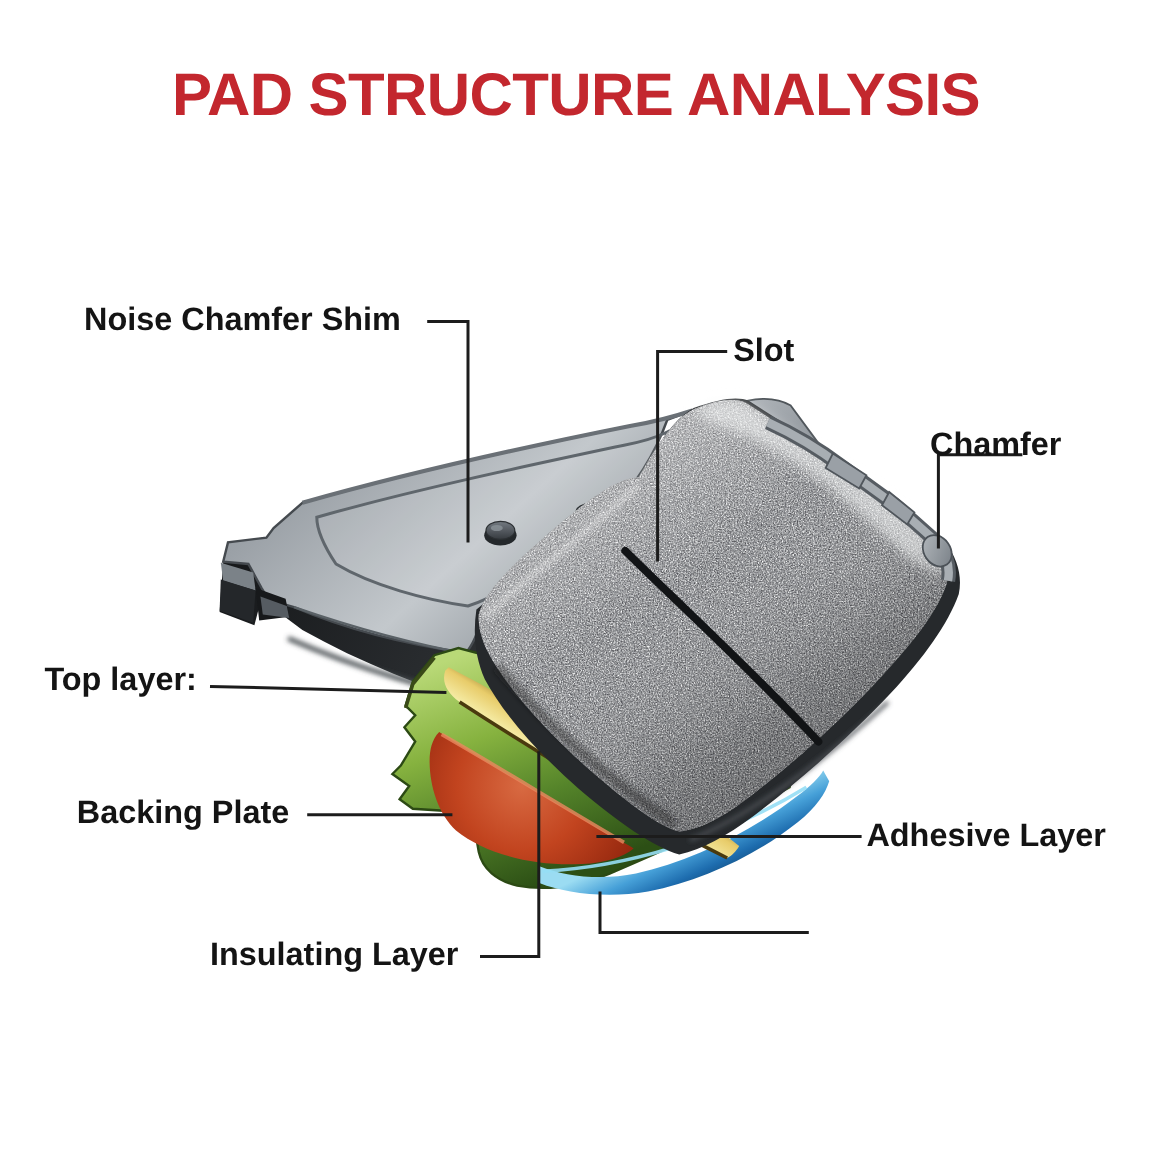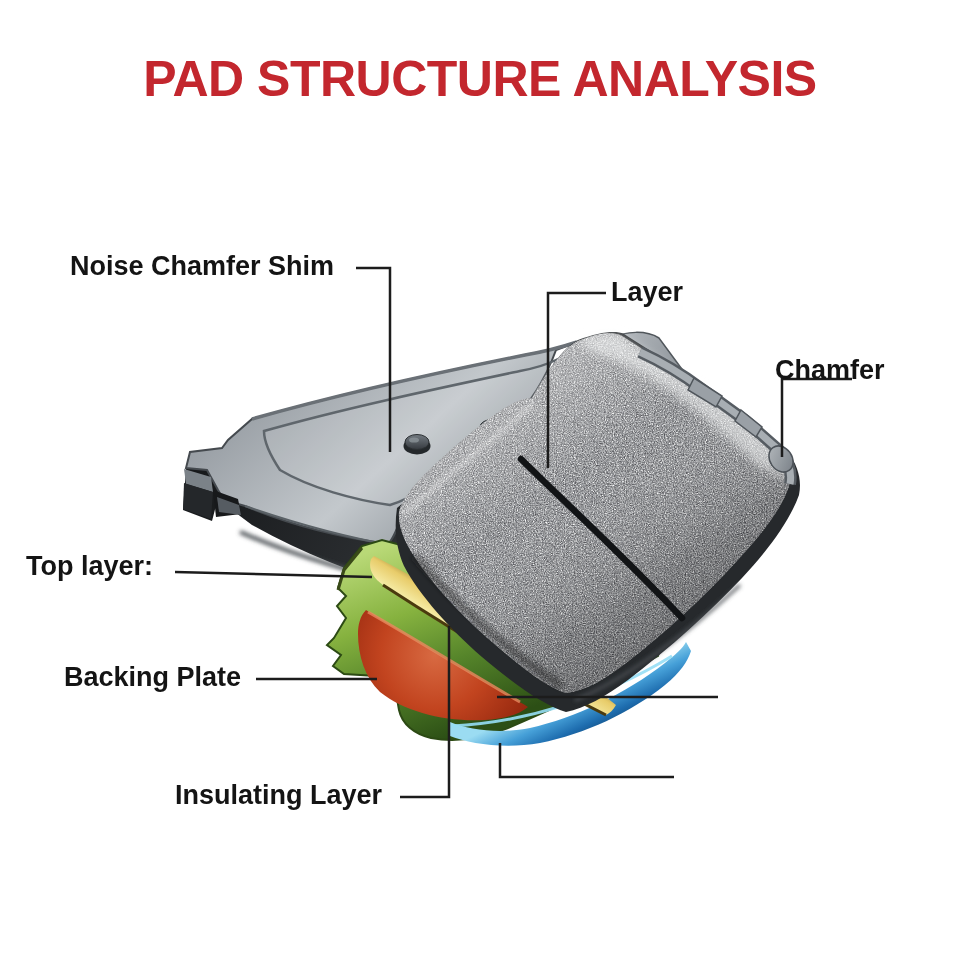--- a/index.html
+++ b/index.html
@@ -245,21 +245,22 @@
       <path class="leader" d="M 256,679 H 377"></path>
       <path class="leader" d="M 718,697 H 497"></path>
       <path class="leader" d="M 500,743 V 777 H 674"></path>
       <path class="leader" d="M 400,797 H 449 V 626"></path>
     </g>
   </svg>
 
   <h1 class="page-title">PAD STRUCTURE ANALYSIS</h1>
 
   <div class="lbl" style="left:70px;top:253px">Noise Chamfer Shim</div>
-  <div class="lbl" style="left:611px;top:279px">Layer</div>
+  <div class="lbl" style="left:611px;top:279px">Slot</div>
   <div class="lbl" style="left:775px;top:357px">Chamfer</div>
-  <div class="lbl" style="left:26px;top:553px">
+  <div class="lbl" style="left:37px;top:553px">
     <span>Top layer:</span>
   </div>
   <div class="lbl" style="left:64px;top:664px">Backing Plate</div>
+  <div class="lbl" style="left:722px;top:683px">Adhesive Layer</div>
   <div class="lbl" style="left:175px;top:782px">Insulating Layer</div>
 
 </div>
 
 </body></html>

